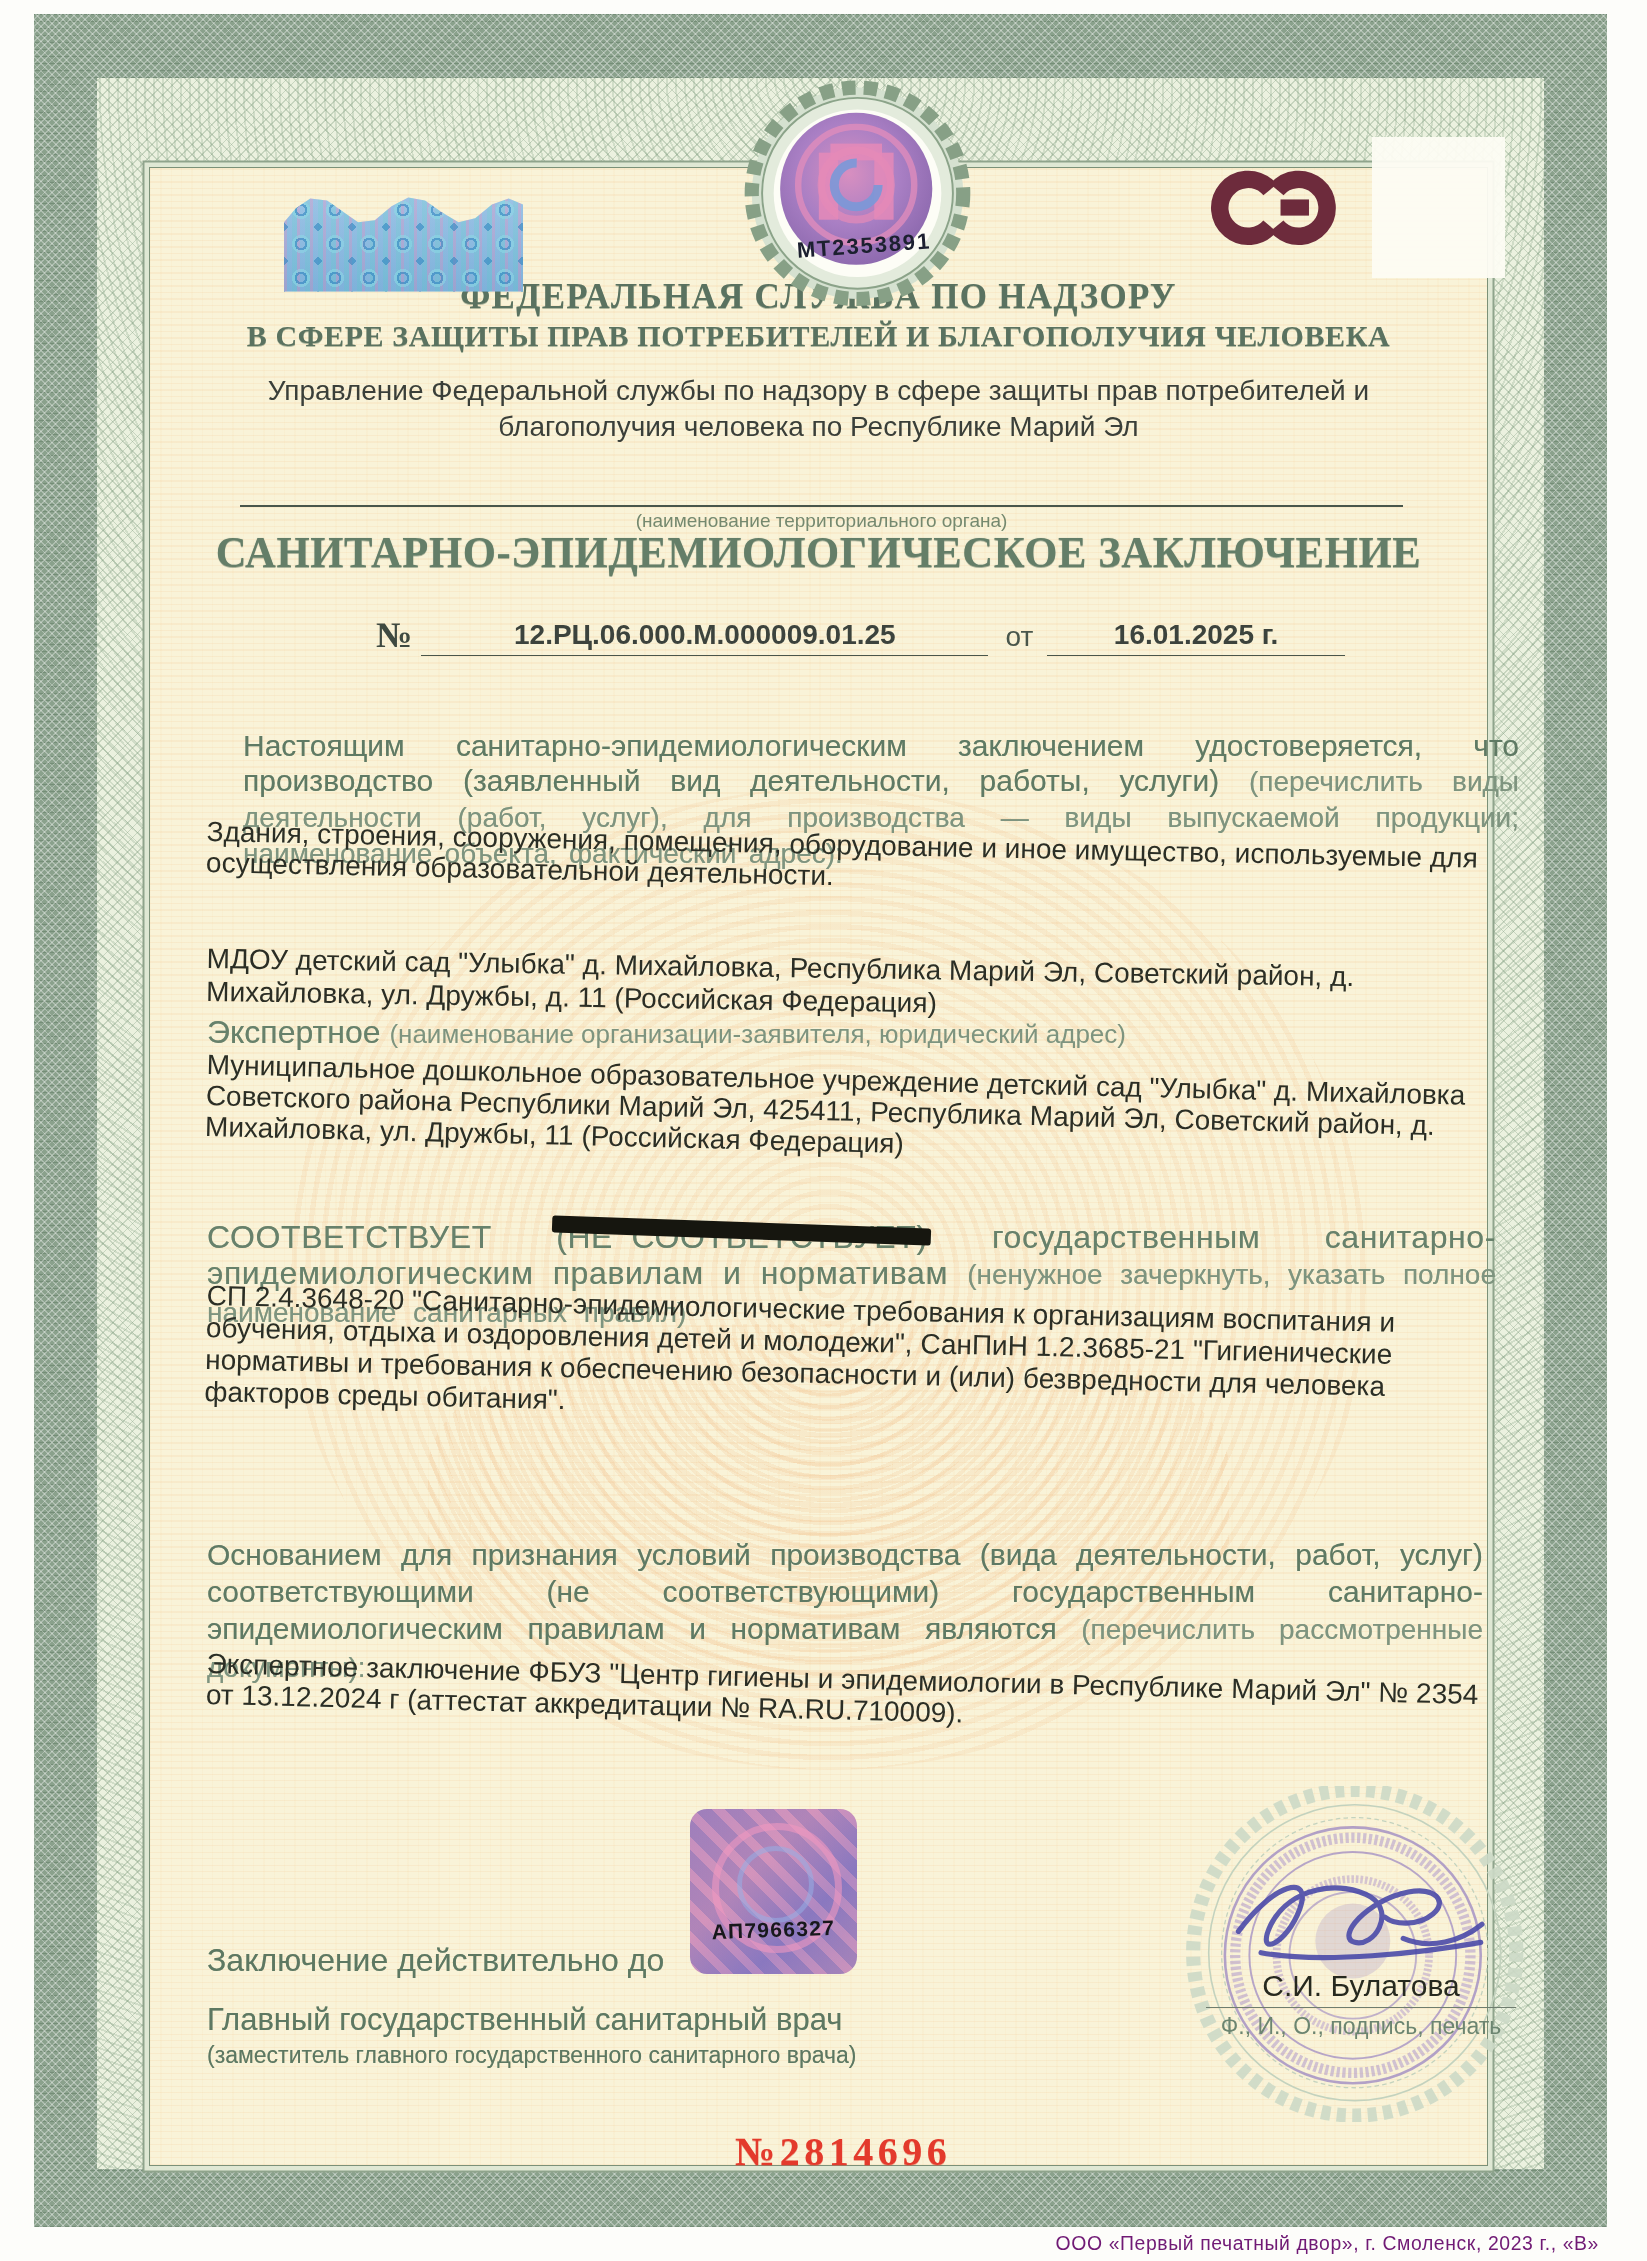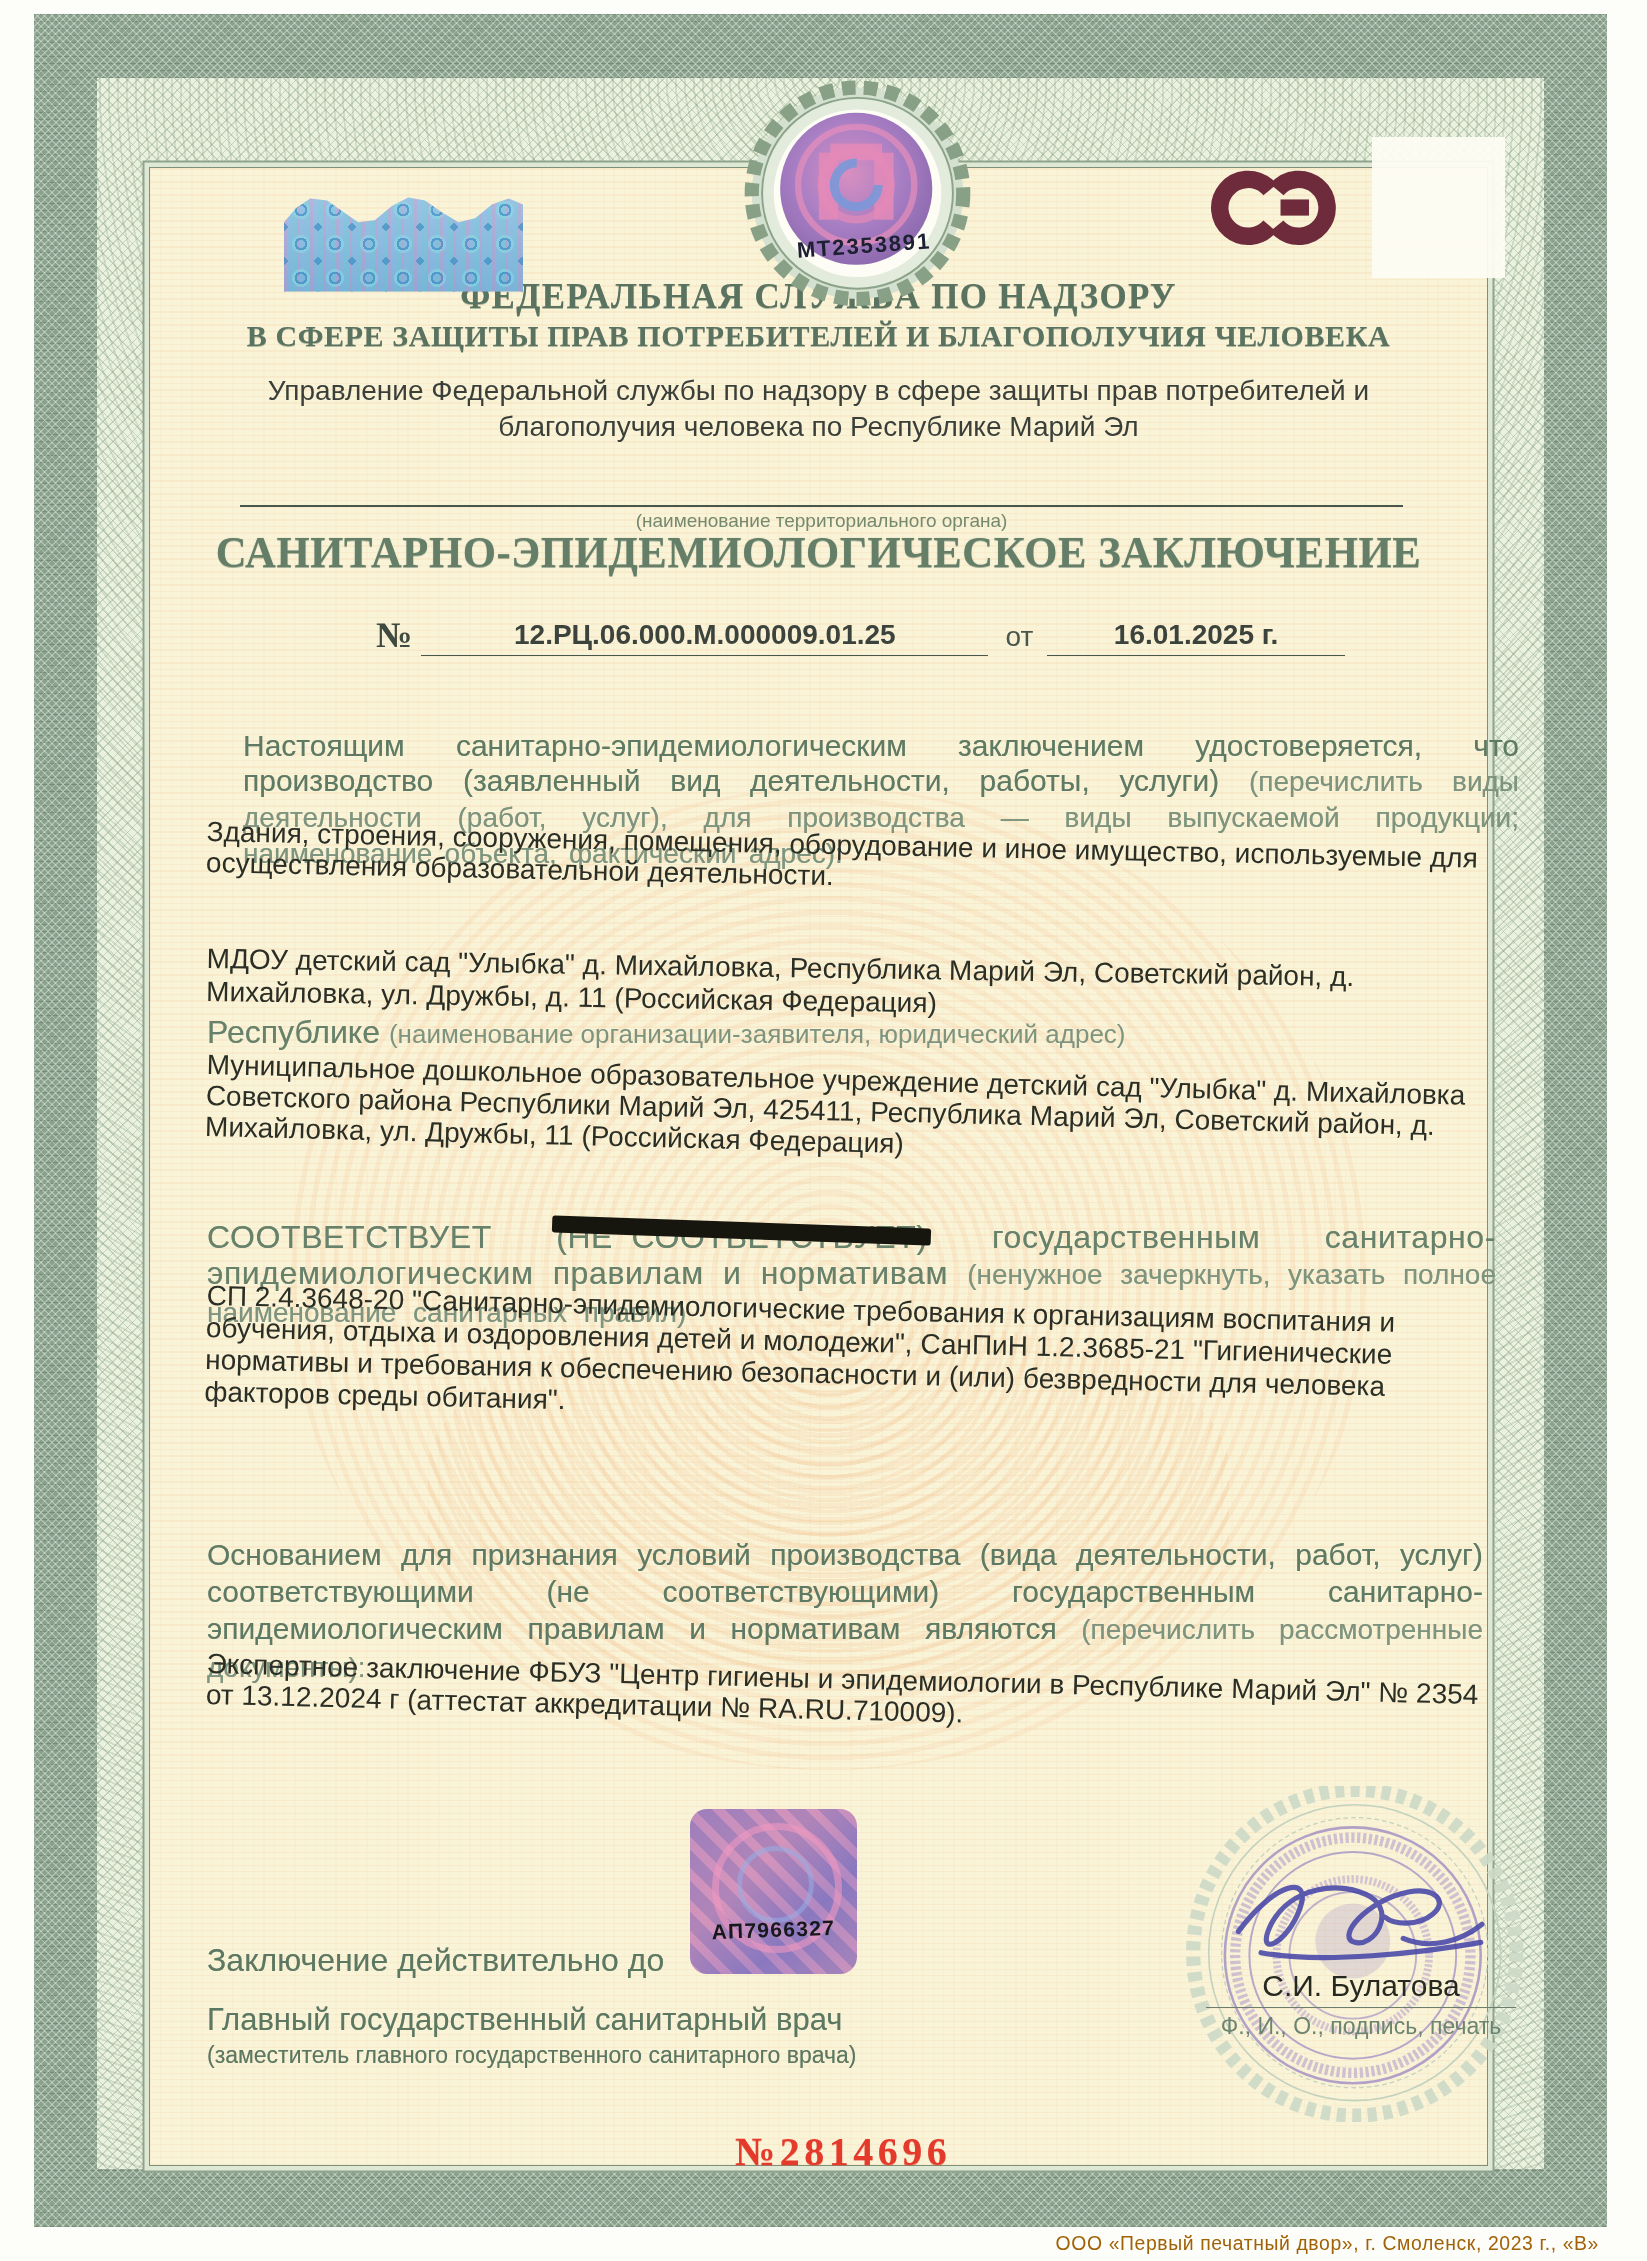--- a/index.html
+++ b/index.html
@@ -126,21 +126,21 @@
     font-size:30px;color:#26291f;}
   .signer-line{position:absolute;left:1056px;top:1839px;width:310px;height:1.3px;background:#6f7d6f;z-index:5;}
   .signer-cap{position:absolute;left:1043px;top:1845px;width:336px;text-align:center;z-index:5;
     font-size:23px;color:#6c8570;}
 
   .red-number{position:absolute;left:585px;top:1960px;z-index:3;
     font-family:"Liberation Serif", serif;font-weight:bold;font-size:40px;letter-spacing:4.5px;
     color:#e33a2c;text-shadow:0 0.6px 0 rgba(220,70,50,.4);}
 
   .printer-footer{position:absolute;right:48px;top:2232px;z-index:2;
-    font-size:19.4px;color:#a16207;letter-spacing:0.6px;}
+    font-size:19.4px;color:#701a75;letter-spacing:0.6px;}
 </style>
 </head>
 <body>
 
 <div class="page">
 
   <div class="frame-outer"></div>
   <div class="frame-lacy"></div>
 
   <div class="frame-inner">
@@ -192,21 +192,21 @@
       <span class="ufield f1"><b>12.РЦ.06.000.М.000009.01.25</b></span>
       <span class="ot">от</span>
       <span class="ufield f2"><b>16.01.2025 г.</b></span>
     </div>
 
     <p class="tpl intro"><span>Настоящим санитарно-эпидемиологическим заключением удостоверяется, что производство (заявленный вид деятельности, работы, услуги) </span><span class="note">(перечислить виды деятельности (работ, услуг), для производства — виды выпускаемой продукции; наименование объекта, фактический адрес):</span></p>
 
     <div class="typed typed-object">Здания, строения, сооружения, помещения, оборудование и иное имущество, используемые для осуществления образовательной деятельности.</div>
     <div class="typed typed-facility">МДОУ детский сад "Улыбка" д. Михайловка, Республика Марий Эл, Советский район, д. Михайловка, ул. Дружбы, д. 11 (Российская Федерация)</div>
 
-    <div class="applicant-row"><span class="big">Республике </span><span class="note">(наименование организации-заявителя, юридический адрес)</span></div>
+    <div class="applicant-row"><span class="big">Экспертное </span><span class="note">(наименование организации-заявителя, юридический адрес)</span></div>
     <div class="typed typed-applicant">Муниципальное дошкольное образовательное учреждение детский сад "Улыбка" д. Михайловка Советского района Республики Марий Эл, 425411, Республика Марий Эл, Советский район, д. Михайловка, ул. Дружбы, 11 (Российская Федерация)</div>
 
     <p class="conformity"><span>СООТВЕТСТВУЕТ </span><span class="ncwrap"><span>(НЕ СООТВЕТСТВУЕТ)</span><i class="strike-bar"></i></span><span> государственным санитарно-эпидемиологическим правилам и нормативам </span><span class="note">(ненужное зачеркнуть, указать полное наименование санитарных правил)</span></p>
 
     <div class="typed typed-rules">СП 2.4.3648-20 "Санитарно-эпидемиологические требования к организациям воспитания и обучения, отдыха и оздоровления детей и молодежи", СанПиН 1.2.3685-21 "Гигиенические нормативы и требования к обеспечению безопасности и (или) безвредности для человека факторов среды обитания".</div>
 
     <p class="tpl basis"><span>Основанием для признания условий производства (вида деятельности, работ, услуг) соответствующими (не соответствующими) государственным санитарно-эпидемиологическим правилам и нормативам являются </span><span class="note">(перечислить рассмотренные документы):</span></p>
 
     <div class="typed typed-docs">Экспертное заключение ФБУЗ "Центр гигиены и эпидемиологии в Республике Марий Эл" № 2354 от 13.12.2024 г (аттестат аккредитации № RA.RU.710009).</div>
 

